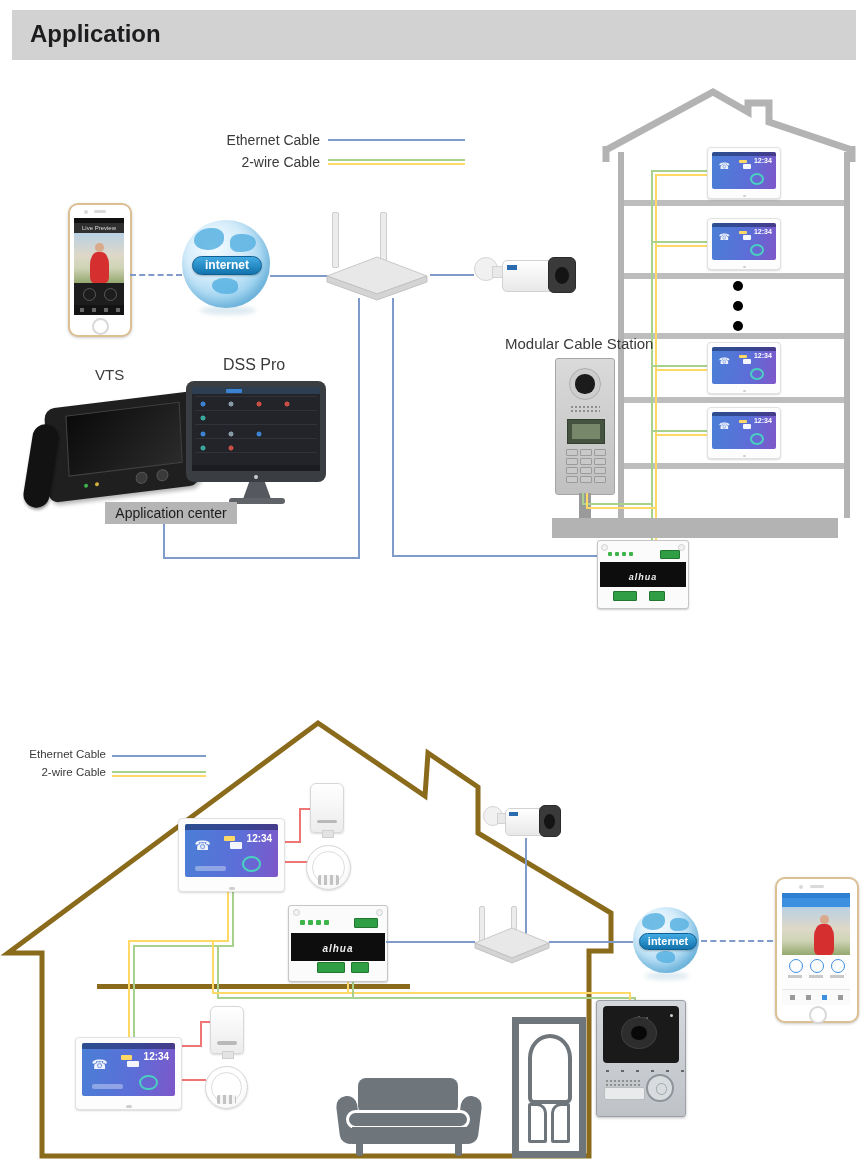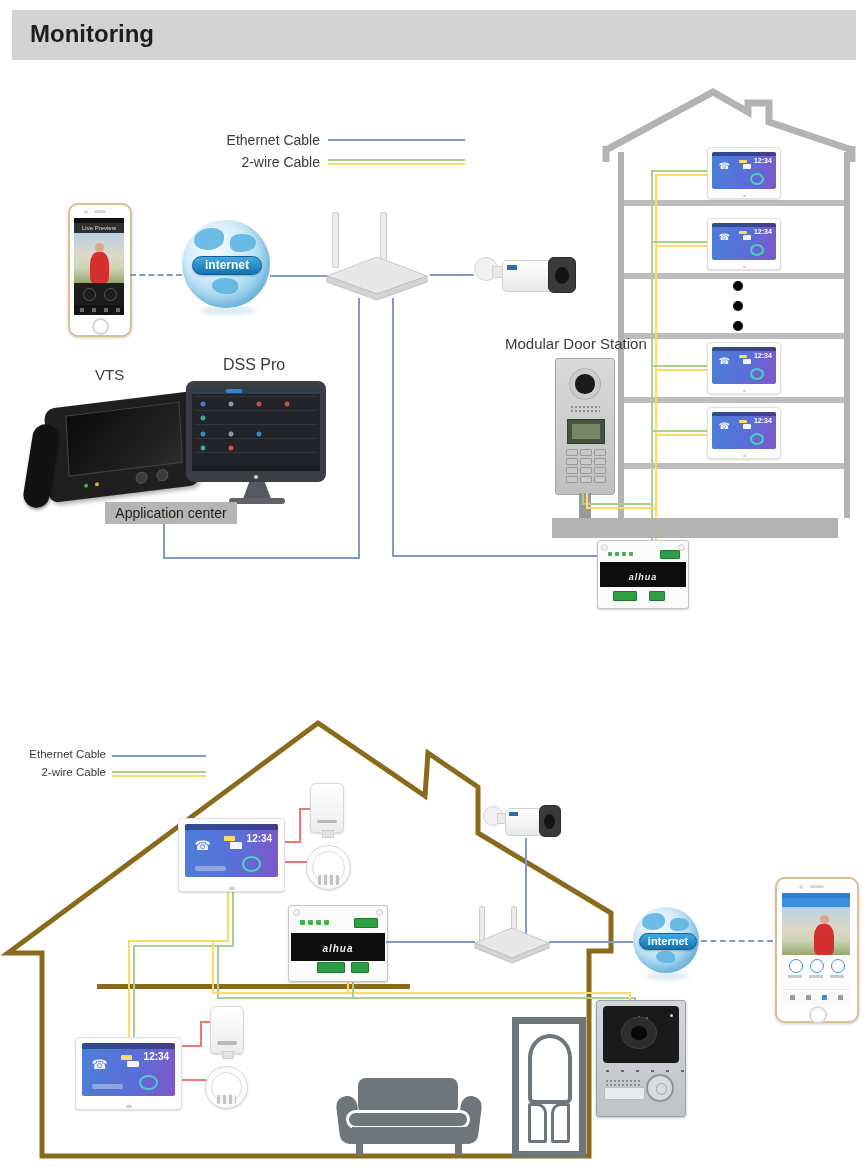--- a/index.html
+++ b/index.html
@@ -116,21 +116,21 @@
   
   .couch-part{position:absolute;background:#6e757b;}
   .svgline{position:absolute;left:0;top:0;}
 </style>
 </head>
 <body>
 
 <div id="page">
 
   <div class="hdr">
-    <h1>Monitoring</h1>
+    <h1>Application</h1>
   </div>
 
   <div class="lbl" style="left:205px;top:132px;width:115px;text-align:right;font-size:14px;">Ethernet Cable</div>
   <div class="ln blue" style="left:328px;top:139px;width:137px;height:2px;"></div>
   <div class="lbl" style="left:205px;top:154px;width:115px;text-align:right;font-size:14px;">2-wire Cable</div>
   <div class="ln green" style="left:328px;top:159px;width:137px;height:2px;"></div>
   <div class="ln yellow" style="left:328px;top:163px;width:137px;height:2px;"></div>
 
   <svg class="svgline" width="868" height="1168">
     <polyline points="606,150 713,92 748,112 748,103 769,103 769,122 852,150" fill="none" stroke="#b3b3b3" stroke-width="7" stroke-linejoin="miter"></polyline>
@@ -285,21 +285,21 @@
       <div class="dss-tiles"></div>
       <div class="dss-bottom"></div>
     </div>
     <div class="abs" style="left:68px;bottom:3px;width:4px;height:4px;background:#cfcfcf;border-radius:50%;"></div>
   </div>
   <div class="dss-stand" style="left:243px;top:482px;width:28px;height:17px;"></div>
   <div class="dss-base" style="left:229px;top:498px;width:56px;height:6px;"></div>
 
   <div class="abs" style="left:105px;top:502px;width:132px;height:22px;background:#b5b5b5;color:#1c1c1c;font-size:14px;text-align:center;line-height:22px;">Application center</div>
 
-  <div class="lbl" style="left:505px;top:335px;width:170px;font-size:15px;">Modular Door Station</div>
+  <div class="lbl" style="left:505px;top:335px;width:170px;font-size:15px;">Modular Cable Station</div>
   <div class="ds1" style="left:555px;top:358px;width:58px;height:135px;">
     <div class="camring" style="left:13px;top:9px;width:30px;height:30px;">
         <i></i>
       </div>
     <div class="grille" style="left:14px;top:46px;width:30px;height:8px;"></div>
     <div class="lcd" style="left:11px;top:60px;width:36px;height:23px;">
         <i></i>
       </div>
     <div class="keypad" style="left:10px;top:90px;width:40px;height:34px;">
       <div class="key"></div>

